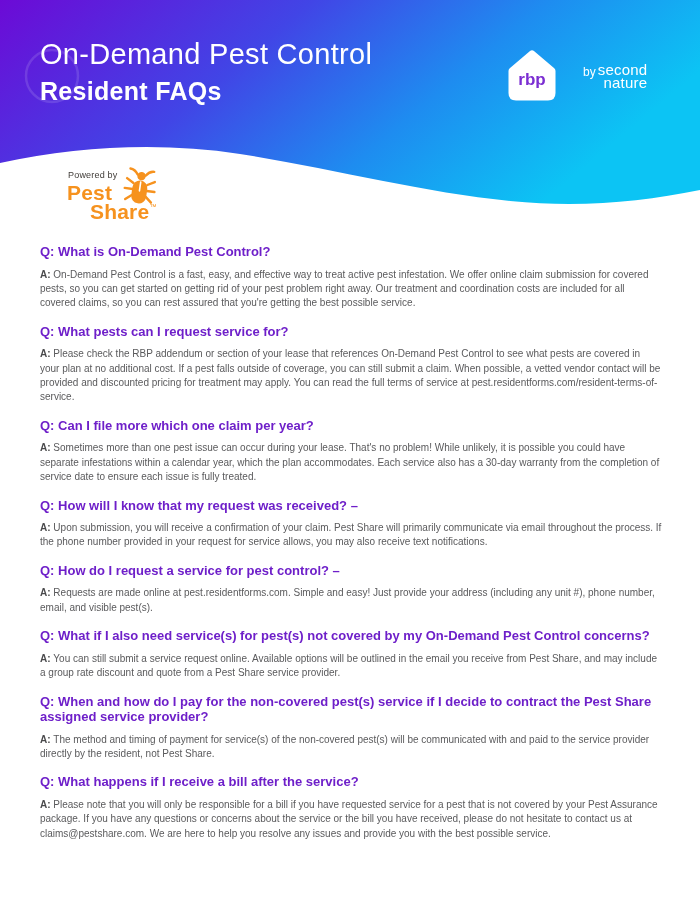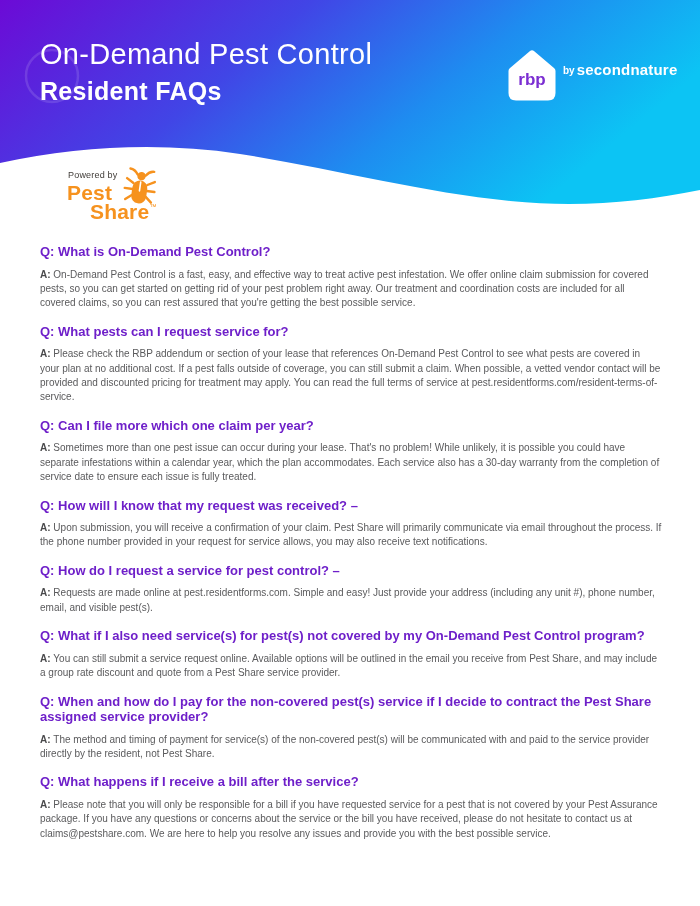--- a/index.html
+++ b/index.html
@@ -11,22 +11,22 @@
   }
   
   .header { position: relative; width: 700px; height: 234px; }
   .header svg.wave { position: absolute; top: 0; left: 0; display: block; }
   .titles { position: absolute; left: 40px; top: 40px; color: #ffffff; }
   .title-line1 { font-size: 29px; font-weight: 400; letter-spacing: 0.3px; line-height: 28px; }
   .title-line2 { font-size: 25px; font-weight: 700; letter-spacing: 0.3px; line-height: 28px; margin-top: 9px; }
   .rbp-logo { position: absolute; left: 501px; top: 45px; width: 150px; height: 66px; }
   .rbp-badge { position: absolute; left: 0; top: 0; }
   .sn-text { position: absolute; left: 62px; top: 18px; display: flex; color: #ffffff; }
-  .sn-by { font-size: 10px; font-weight: 700; margin-top: 2px; margin-right: 2px; }
-  .sn-stack { display: flex; flex-direction: row; align-items: flex-end; font-weight: 700; font-size: 15px; line-height: 13px; letter-spacing: 0.2px; }
+  .sn-by { font-size: 12px; font-weight: 400; margin-top: 2px; margin-right: 2px; margin-left: 20px; }
+  .sn-stack { display: flex; flex-direction: column; align-items: flex-end; font-weight: 400; font-size: 15px; line-height: 13px; letter-spacing: 0.2px; }
   
   .powered { position: absolute; left: 38px; top: 167px; width: 150px; height: 62px; margin-left: 29px; }
   .powered-label { position: absolute; left: 1px; top: 3px; font-size: 9px; color: #403c38; letter-spacing: 0.2px; }
   .ps-word1 { position: absolute; left: 0; top: 14px; font-size: 21px; font-weight: 700; color: #f6921e; letter-spacing: 0.2px; }
   .ps-word2 { position: absolute; left: 23px; top: 33px; font-size: 21px; font-weight: 700; color: #f6921e; letter-spacing: 0.2px; }
   .ps-tm { font-size: 7px; font-weight: 400; vertical-align: 10px; }
   .ps-bug { position: absolute; left: 55px; top: 0; }
   
   .content { position: absolute; left: 40px; top: 244px; width: 622px; }
   .qa { margin-bottom: 13px; }
@@ -133,21 +133,21 @@
 
   <div class="qa">
     <div class="question">Q: How do I request a service for pest control? –</div>
     <div class="answer">
       <span class="a-prefix">A: </span>
       <span class="a-text">Requests are made online at pest.residentforms.com. Simple and easy! Just provide your address (including any unit #), phone number, email, and visible pest(s).</span>
     </div>
   </div>
 
   <div class="qa">
-    <div class="question">Q: What if I also need service(s) for pest(s) not covered by my On-Demand Pest Control program?</div>
+    <div class="question">Q: What if I also need service(s) for pest(s) not covered by my On-Demand Pest Control concerns?</div>
     <div class="answer">
       <span class="a-prefix">A: </span>
       <span class="a-text">You can still submit a service request online. Available options will be outlined in the email you receive from Pest Share, and may include a group rate discount and quote from a Pest Share service provider.</span>
     </div>
   </div>
 
   <div class="qa">
     <div class="question">Q: When and how do I pay for the non-covered pest(s) service if I decide to contract the Pest Share assigned service provider?</div>
     <div class="answer">
       <span class="a-prefix">A: </span>

